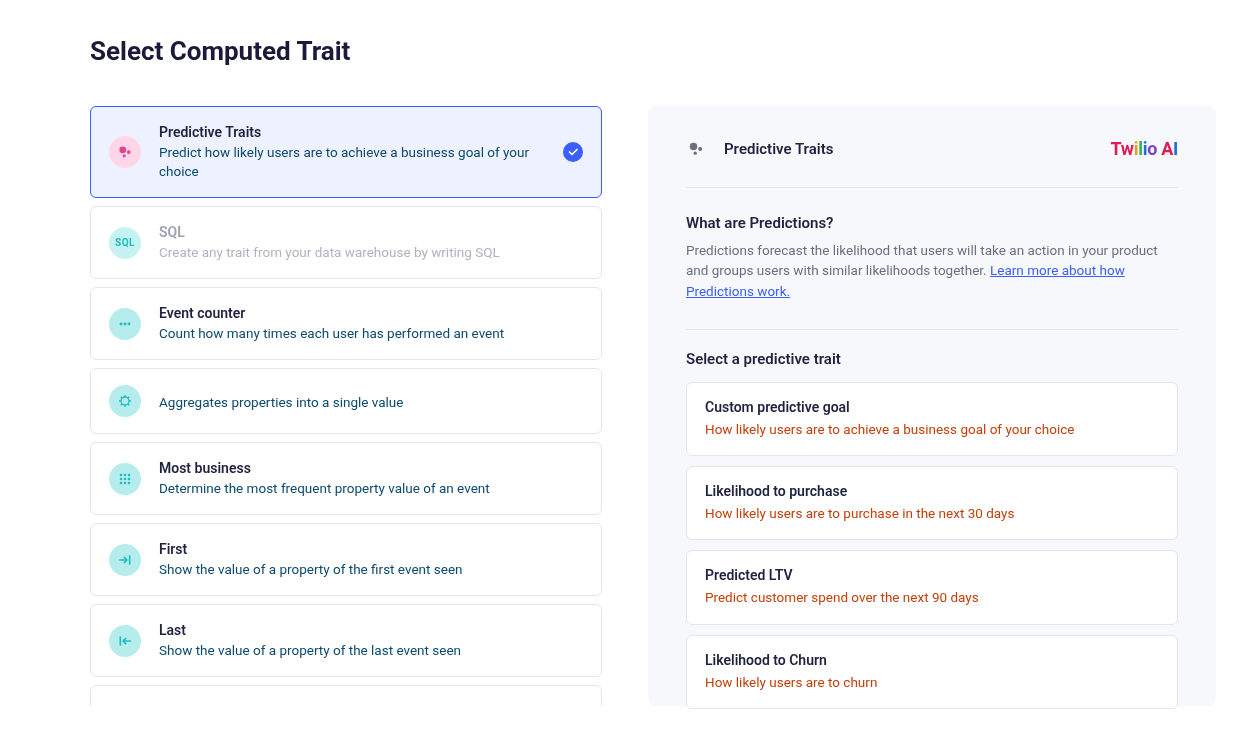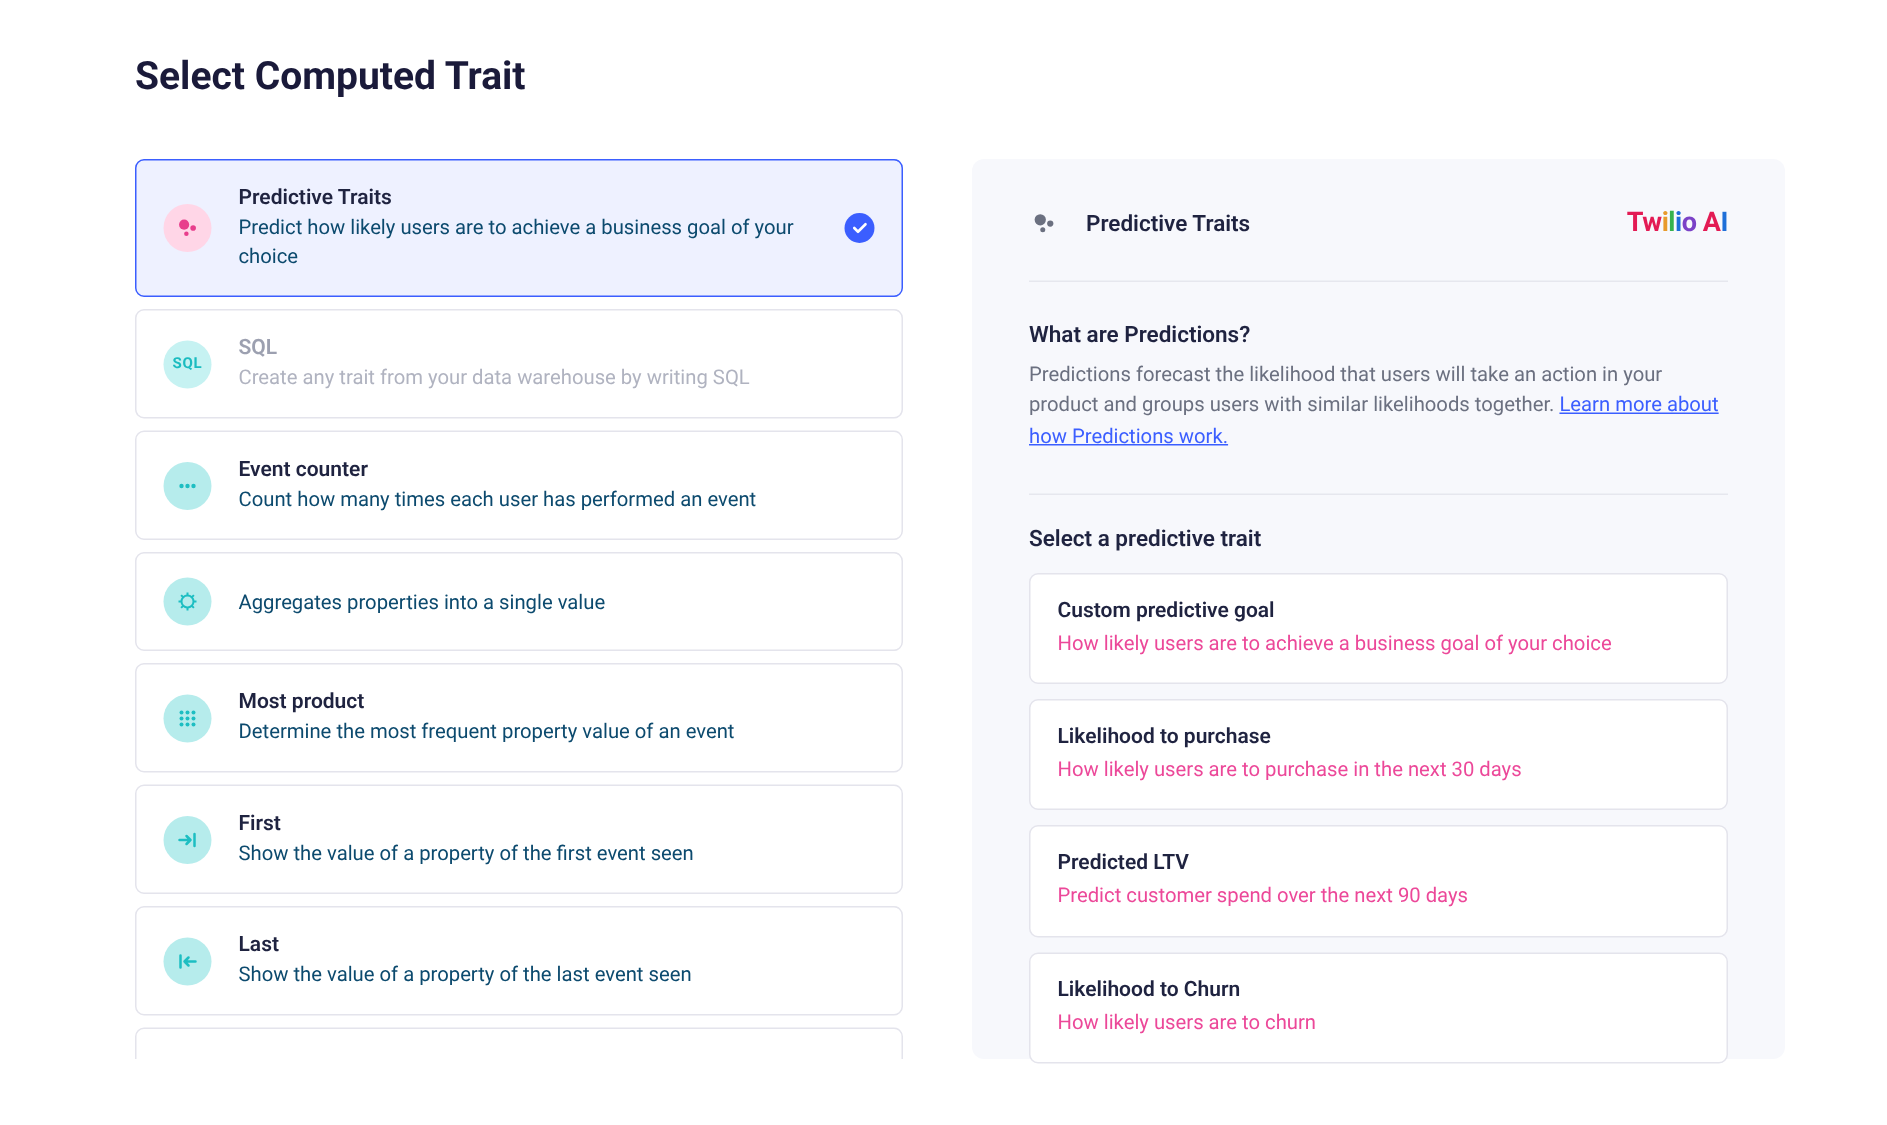--- a/index.html
+++ b/index.html
@@ -7,21 +7,21 @@
     margin: 0;
     padding: 0;
     font-family: -apple-system, BlinkMacSystemFont, "Segoe UI", Roboto, "Helvetica Neue", Arial, sans-serif;
     background: #fff;
     color: #1a1a2e;
     width: 1258px;
     height: 750px;
     overflow: hidden;
   }
   .container {
-    padding: 36px 68px 0 90px;
+    padding: 36px 42px 0 90px;
   }
   .page-title {
     font-size: 26px;
     font-weight: 700;
     color: #1a1a3a;
     margin: 0 0 40px 0;
   }
   .main-content {
     display: flex;
     gap: 38px;
@@ -185,21 +185,21 @@
     cursor: pointer;
   }
   .pred-card-title {
     font-size: 14px;
     font-weight: 600;
     color: #1f2340;
     margin-bottom: 4px;
   }
   .pred-card-desc {
     font-size: 13.5px;
-    color: #ec4899;
+    color: #c2410c;
     line-height: 1.5;
   }
 
   
   .teal-fill { fill: #1dbec2; }
   .teal-stroke { stroke: #1dbec2; }
 </style>
 </head>
 <body>
 
@@ -280,21 +280,21 @@
                   <circle cx="6" cy="12" r="2"></circle>
                   <circle cx="12" cy="12" r="2"></circle>
                   <circle cx="18" cy="12" r="2"></circle>
                   <circle cx="6" cy="18" r="2"></circle>
                   <circle cx="12" cy="18" r="2"></circle>
                   <circle cx="18" cy="18" r="2"></circle>
                 </g>
               </svg>
           </div>
           <div class="trait-texts">
-            <div class="trait-title">Most product</div>
+            <div class="trait-title">Most business</div>
             <div class="trait-desc">Determine the most frequent property value of an event</div>
           </div>
         </div>
 
         <div class="trait-item">
           <div class="trait-icon icon-first">
             <svg width="16" height="16" viewBox="0 0 24 24">
                 <g fill="none" class="teal-stroke" stroke-width="2.5" stroke-linecap="round" stroke-linejoin="round">
                   <path d="M4 12h11M11 8l4 4-4 4M19 6v12"></path>
                 </g>

